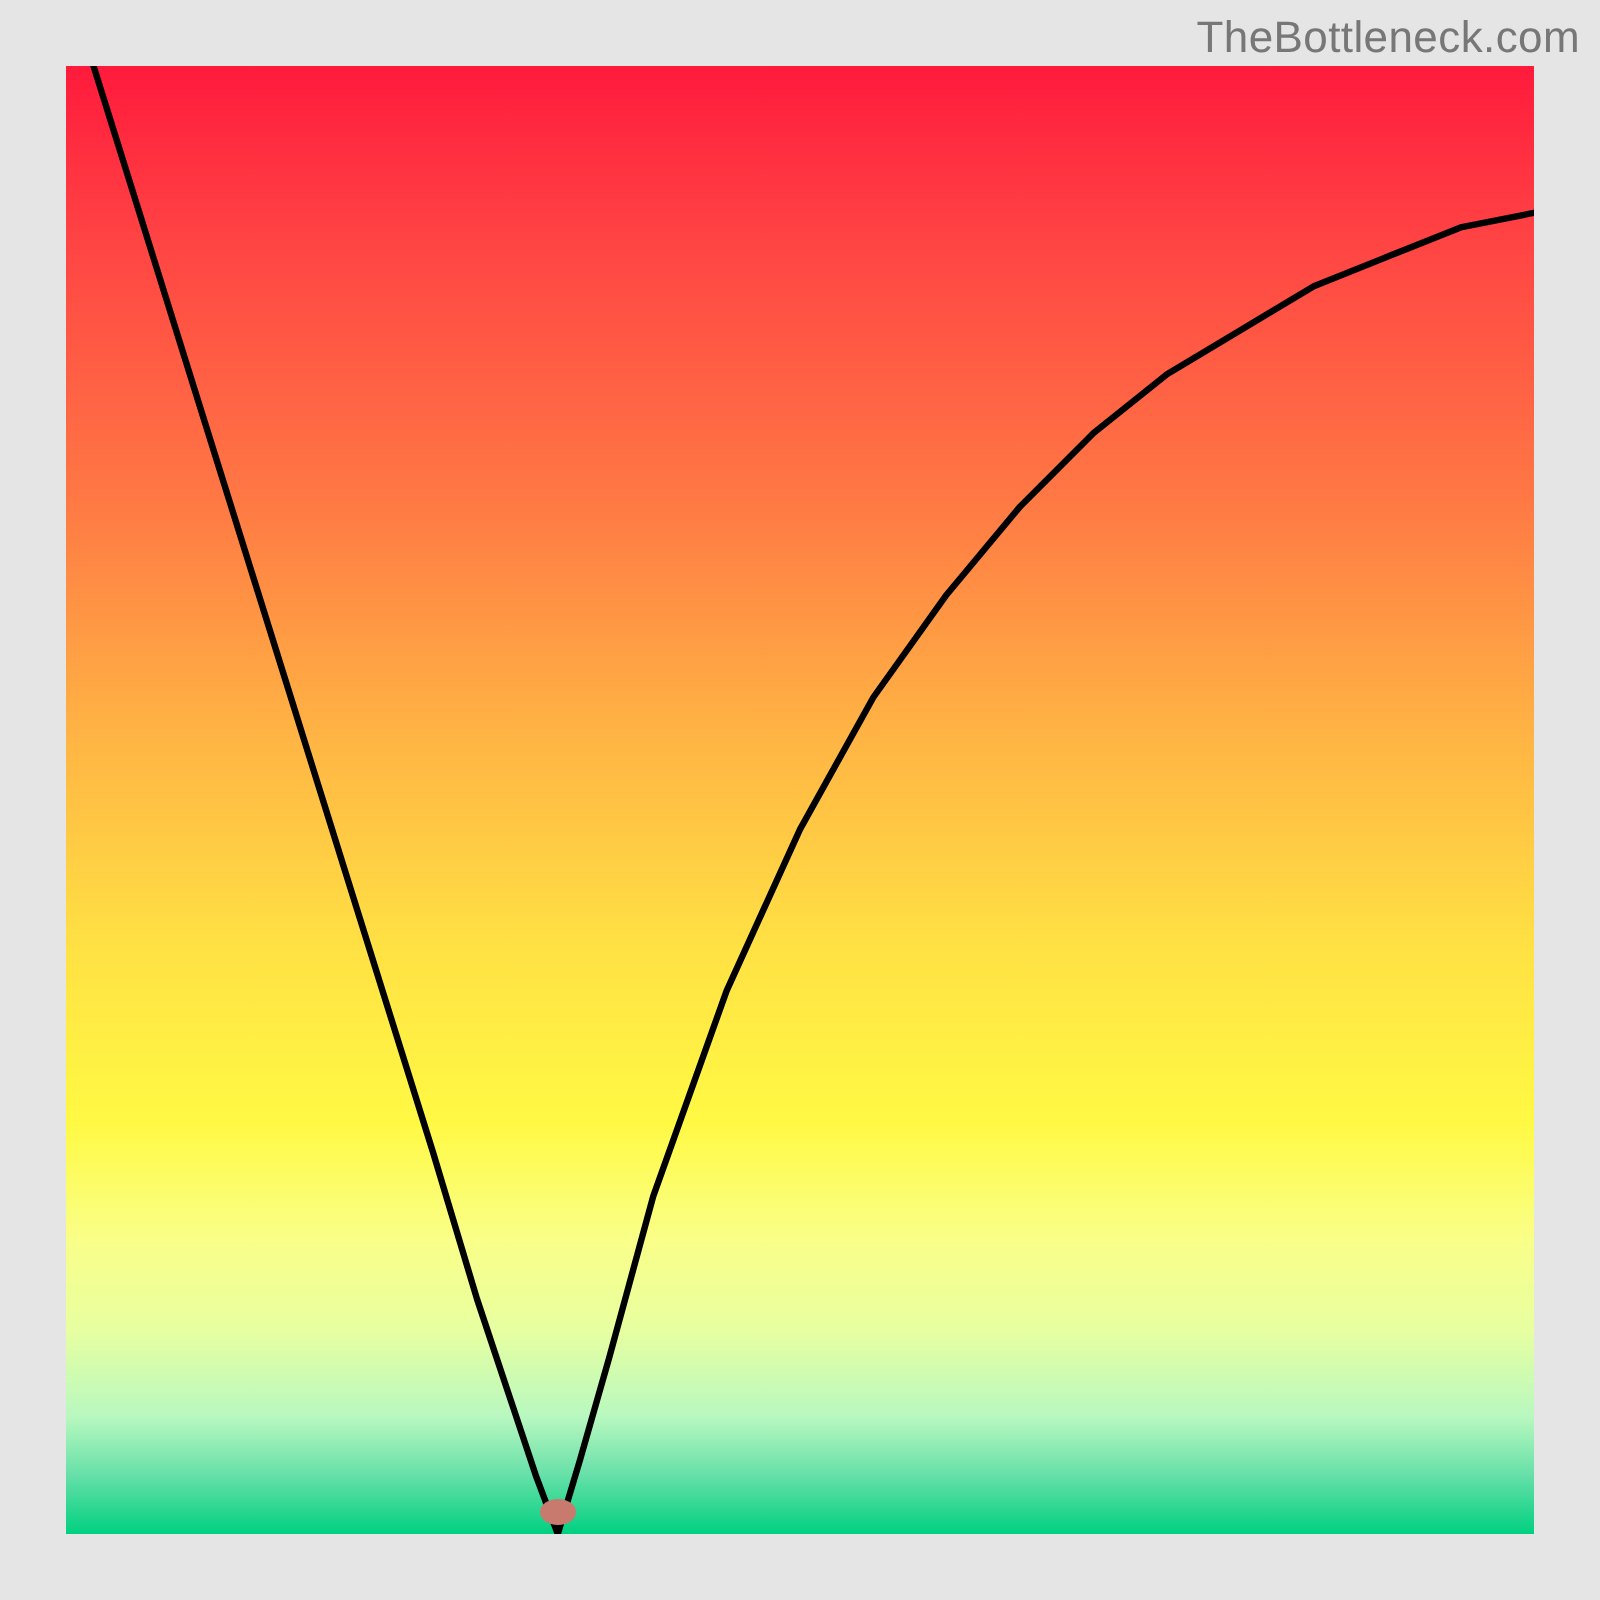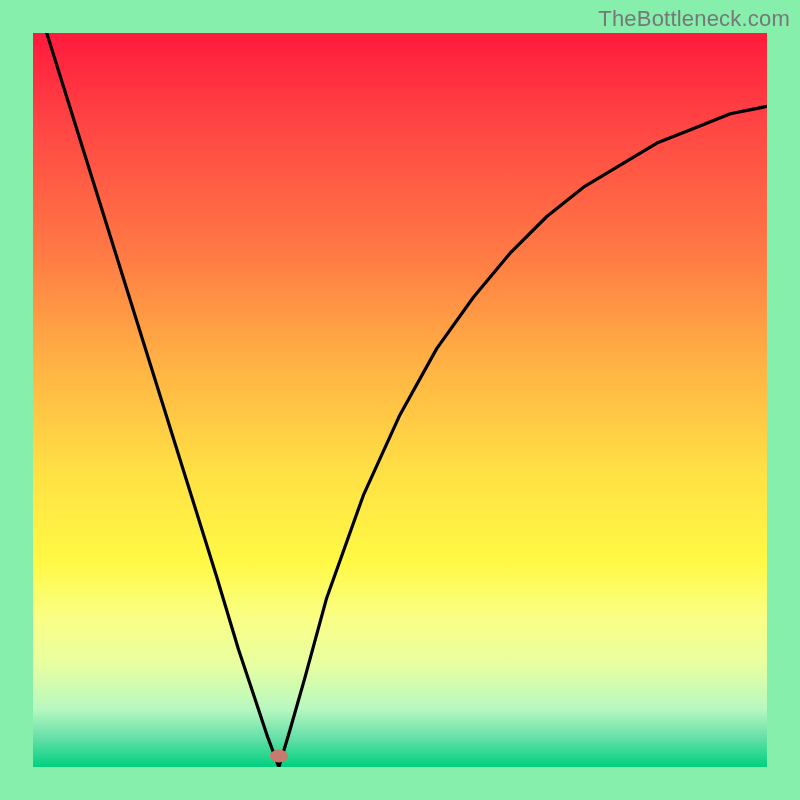--- a/index.html
+++ b/index.html
@@ -8,21 +8,21 @@
     width: 800px;
     height: 800px;
     background: #000;
     overflow: hidden;
     font-family: Arial, Helvetica, sans-serif;
   }
   .frame {
     position: relative;
     width: 800px;
     height: 800px;
-    background: #86efac;
+    background: #e5e5e5;
   }
   .plot-area {
     position: absolute;
     left: 33px;
     top: 33px;
     width: 734px;
     height: 734px;
     
     background: linear-gradient(to bottom,
       #ff1a3c 0%,

